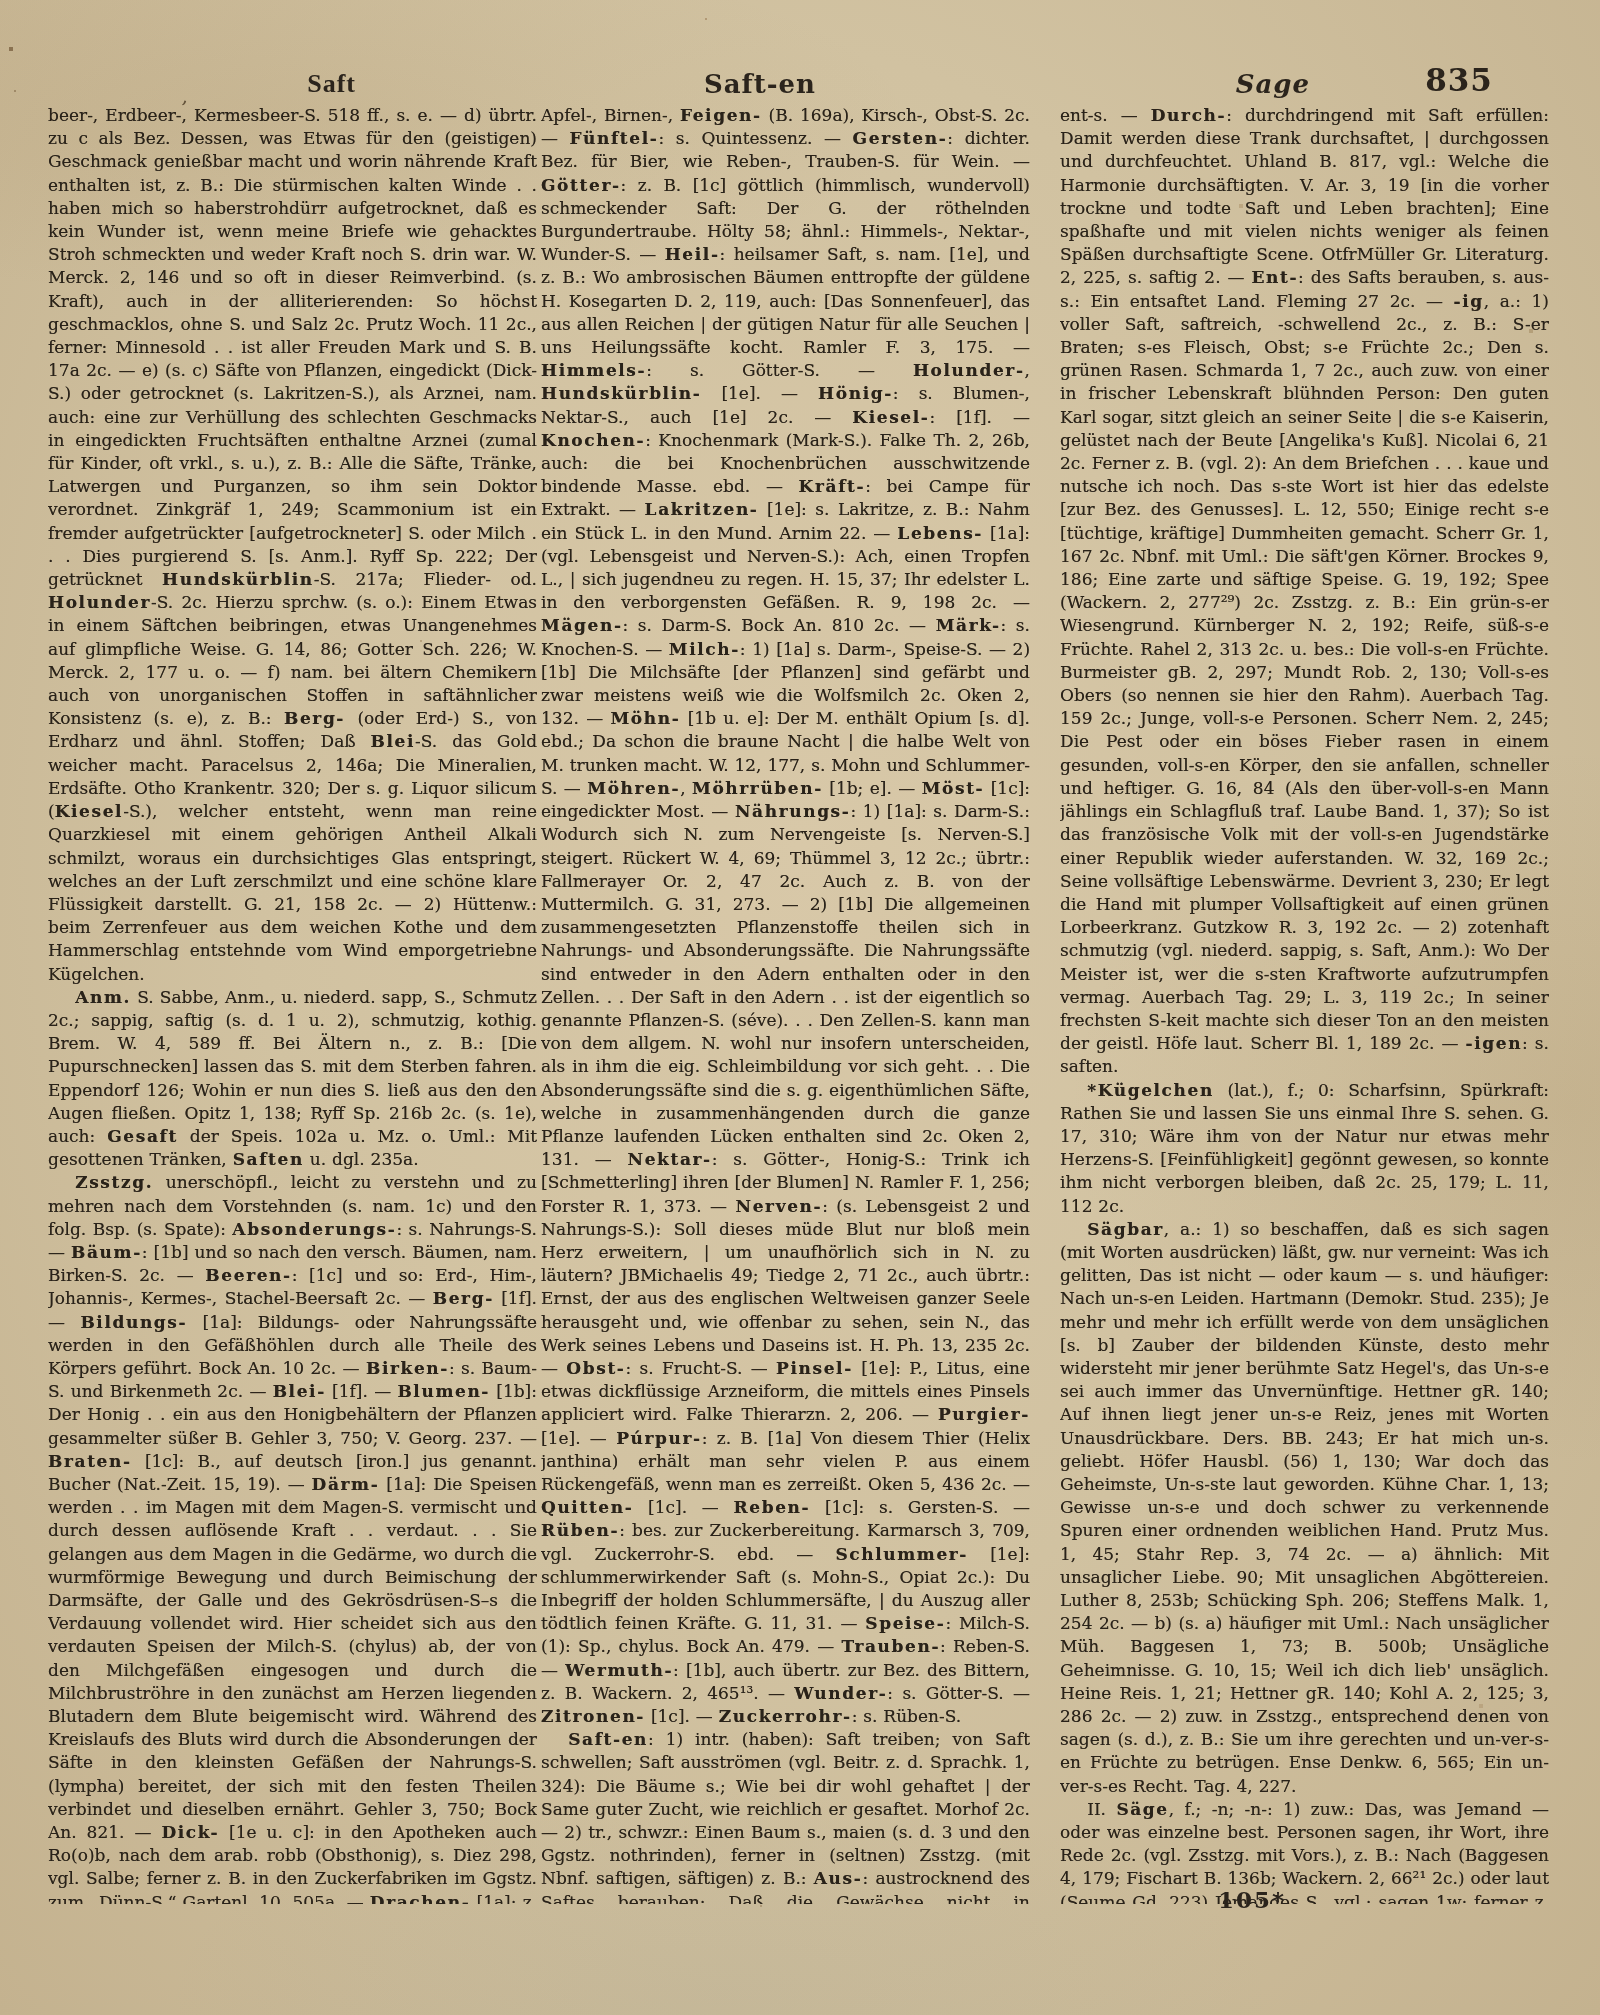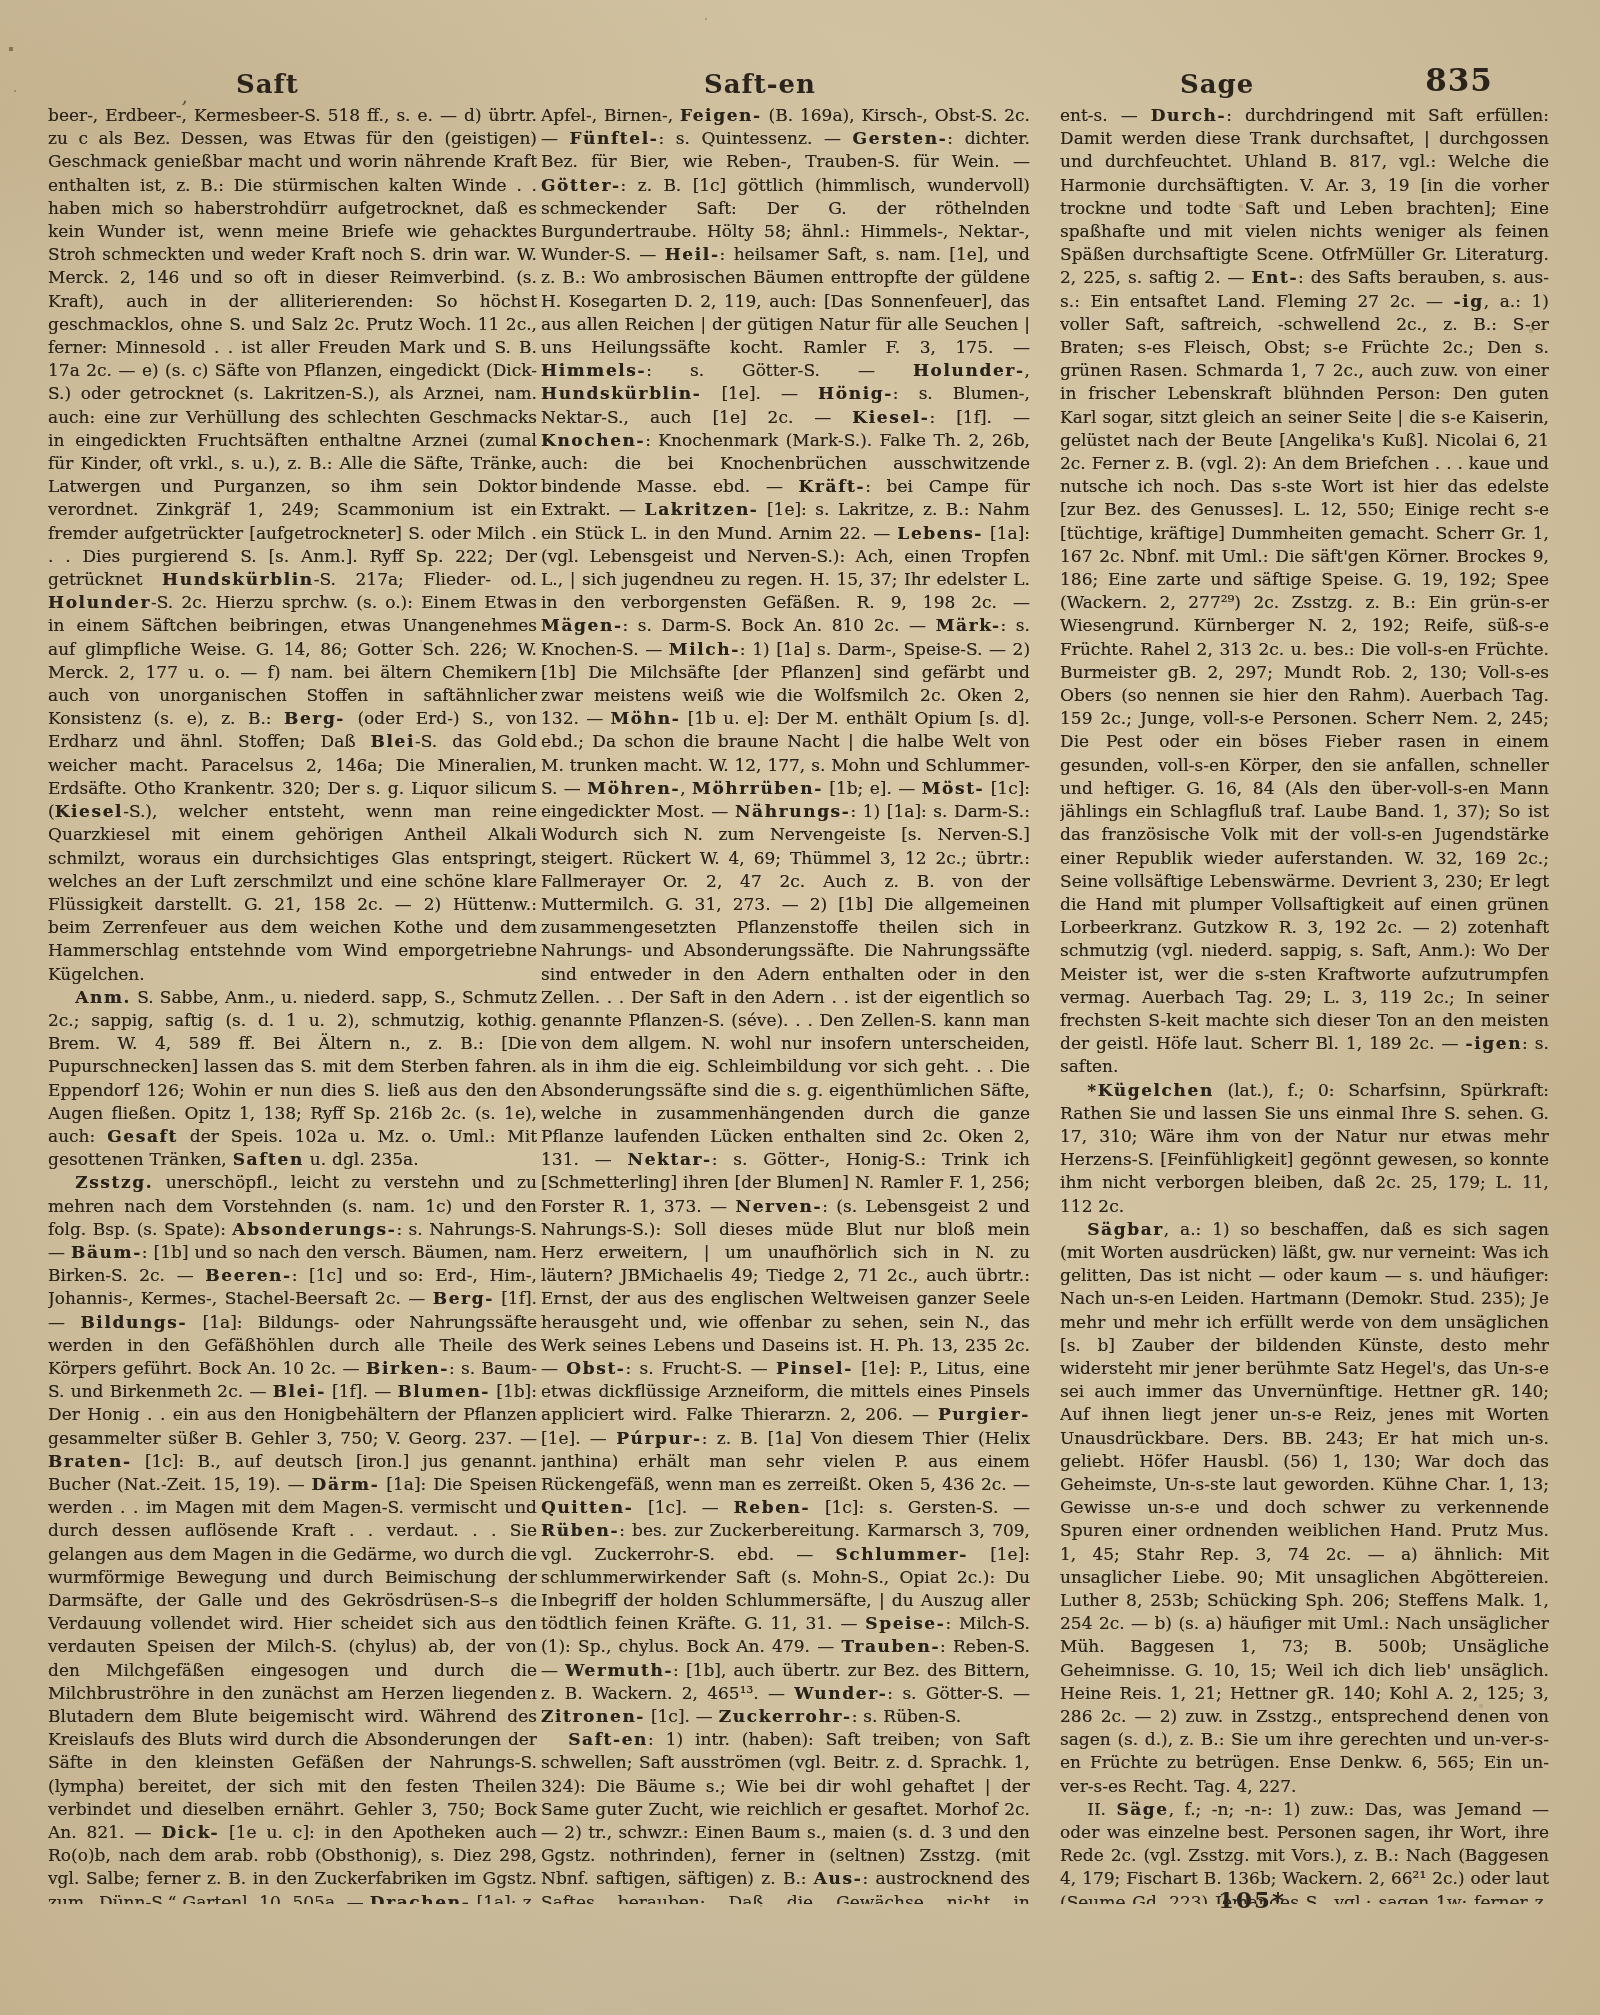--- a/index.html
+++ b/index.html
@@ -21,23 +21,23 @@
   .speckles{position:absolute;top:0;left:0;width:2px;height:2px;background:transparent;
     box-shadow:
       10px 48px 0 1px rgba(90,60,30,.55), 14px 90px 0 0 rgba(90,60,30,.35),
       705px 18px 0 0 rgba(120,80,40,.35), 1240px 205px 0 1px rgba(130,90,45,.25),
       420px 640px 0 0 rgba(120,80,40,.3), 1530px 330px 0 1px rgba(130,95,50,.3),
       980px 1120px 0 0 rgba(120,80,40,.28), 300px 1500px 0 0 rgba(120,80,40,.3),
       1480px 1705px 0 1px rgba(130,95,50,.22), 760px 1905px 0 0 rgba(120,80,40,.3),
       60px 1210px 0 0 rgba(120,80,40,.3), 1330px 860px 0 0 rgba(120,80,40,.25);}
   .running-head{position:absolute;top:69px;font-weight:bold;font-size:26px;
     letter-spacing:1px;color:#2b241c;}
-  .rh1{left:236px;width:120px;text-align:left;}
+  .rh1{left:236px;width:120px;text-align:right;font-family:Liberation Serif, serif;}
   .rh2{left:690px;width:140px;text-align:center;}
-  .rh3{left:1180px;width:130px;text-align:left;}
+  .rh3{left:1180px;width:130px;text-align:right;font-style:italic;}
   .pageno{position:absolute;top:62px;left:1399px;width:120px;text-align:center;
     font-weight:bold;font-size:31px;letter-spacing:1px;}
   .ink-mark{position:absolute;left:180px;top:96px;font-size:20px;color:#4a3a24;
     transform:rotate(12deg);opacity:.8;}
   .col{
     position:absolute;top:104px;height:1800px;width:489px;overflow:hidden;
     text-align:justify;font-size:17px;line-height:23.2px;
     color:#292219;
     text-shadow:0 0 .5px rgba(41,34,25,.55);
     word-spacing:.5px;

